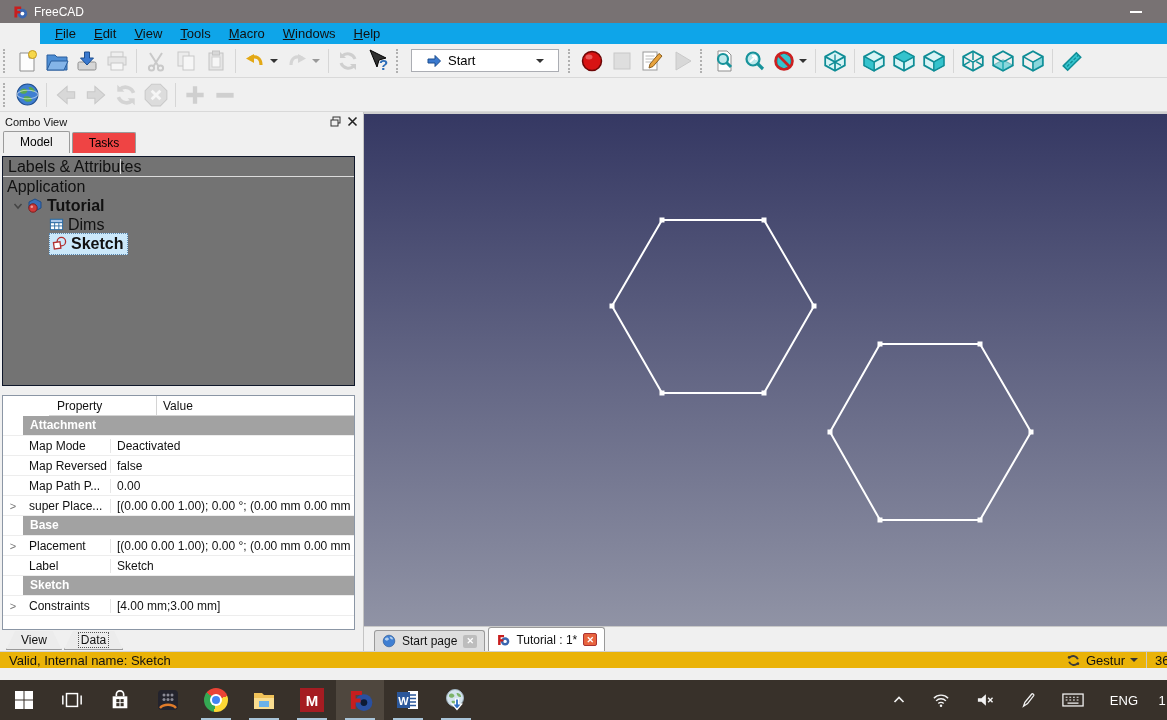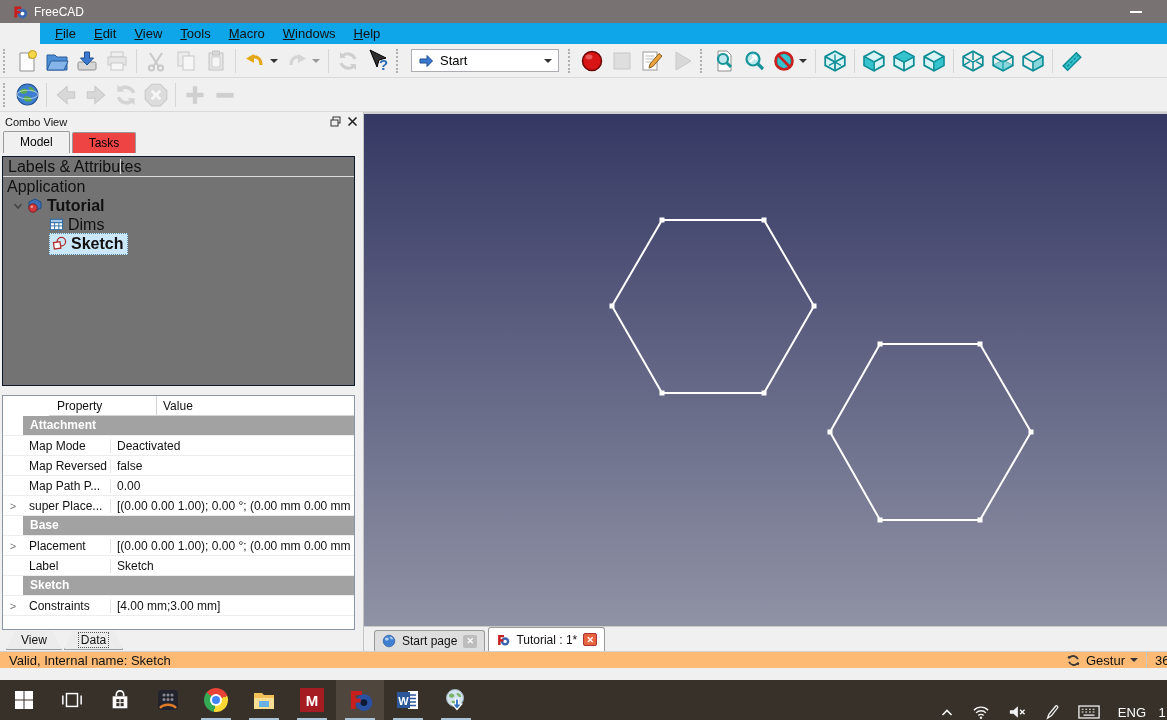--- a/index.html
+++ b/index.html
@@ -23,21 +23,21 @@
   .tb1 { top:44px; } .tb2 { top:78px; }
   .grip { width:5px; height:24px; border-left:2px dotted #b0b0b0; margin:0 4px 0 3px; }
   .sep { width:1px; height:24px; background:#d6d6d6; margin:0 4px; }
   .tb-btn { width:30px; height:28px; display:flex; align-items:center; justify-content:center; border-radius:3px; }
   .tb-btn svg { display:block; }
   .dis { opacity:.45; filter:grayscale(1); }
   .dd-arrow { width:0; height:0; border-left:4px solid transparent; border-right:4px solid transparent;
     border-top:4px solid #333; margin:0 4px 0 0; }
   .dd-arrow.dis2 { border-top-color:#999; }
   .wb-combo { width:148px; height:23px; background:#fff; border:1px solid #abadb3;
-    display:flex; align-items:center; gap:6px; padding:0 6px; margin:0 6px; }
+    display:flex; align-items:center; gap:6px; padding:0 14px; margin:0 6px; }
   .wb-combo .spring { flex:1; }
   
   .dock { position:absolute; top:112px; left:0; width:364px; bottom:69px; background:#f0f0f0;
     border-right:1px solid #c4c4c4; }
   .dock-title { height:19px; display:flex; align-items:center; padding:0 5px; font-size:11px; color:#111; }
   .dock-title .spring { flex:1; }
   .dock-title svg { display:block; margin-left:6px; }
   .panel-tabs { height:22px; display:flex; align-items:flex-end; padding-left:3px; position:relative; }
   .ptab { font-size:12px; padding:3px 16px; border:1px solid #9b9b9b; border-bottom:none;
     border-radius:2px 2px 0 0; background:#ef4444; margin-right:2px; position:relative; }
@@ -76,40 +76,40 @@
   .canvas svg { position:absolute; inset:0; width:100%; height:100%; }
   .mdi-bar { position:absolute; left:0; right:0; bottom:0; height:25px; background:#f0f0f0;
     border-top:1px solid #c9c9c9; display:flex; align-items:flex-end; padding-left:10px; gap:3px; }
   .mdi-tab { height:21px; display:flex; align-items:center; gap:6px; padding:0 7px; font-size:12px;
     border:1px solid #9a9a9a; border-bottom:none; border-radius:3px 3px 0 0; background:#dedede; color:#111; }
   .mdi-tab.active { background:#fff; height:24px; }
   .close-box { width:14px; height:13px; border-radius:2px; background:#bdbdbd; color:#fff;
     font-size:9px; line-height:13px; text-align:center; font-weight:bold; }
   .close-box.red { background:#e8643e; border:1px solid #a33; }
   
-  .statusbar { position:absolute; left:0; right:0; top:651px; height:17px; background:#fdba74;
+  .statusbar { position:absolute; left:0; right:0; top:651px; height:17px; background:#eab308;
     border-top:1px solid #d2d2d2; display:flex; align-items:center; padding:0 0 0 9px; font-size:13px;
     color:#111; overflow:hidden; }
   .statusbar .spring { flex:1; }
   .nav-style { display:flex; align-items:center; gap:5px; }
   .vline { width:1px; height:18px; background:#c9c9c9; margin:0 8px; }
   .clip-num { width:12px; overflow:hidden; white-space:nowrap; }
   
   .taskbar { position:absolute; left:0; right:0; bottom:0; height:40px; background:#38312a;
     display:flex; align-items:stretch; overflow:hidden; }
   .tk-btn { width:48px; display:flex; align-items:center; justify-content:center; position:relative; }
   .tk-btn.active-app { background:#4f473e; }
   .run-ind { position:absolute; bottom:0; left:9px; right:9px; height:2px; background:#a9c4d8; }
   .chrome-ball { width:24px; height:24px; border-radius:50%; position:relative;
     background:conic-gradient(from -50deg, #ea4335 0 120deg, #fdd835 120deg 240deg, #34a853 240deg 360deg); }
   .chrome-ball::before { content:""; position:absolute; inset:6px; background:#fff; border-radius:50%; }
   .chrome-ball::after { content:""; position:absolute; inset:8px; background:#4285f4; border-radius:50%; }
   .m-app { width:24px; height:24px; background:#a51c22; color:#fff; font-weight:bold; font-size:15px;
     display:flex; align-items:center; justify-content:center; }
-  .tray { margin-left:auto; display:flex; align-items:flex-end; gap:0; }
+  .tray { margin-left:auto; display:flex; align-items:center; gap:8px; }
   .tray-item { padding:0 9px; display:flex; align-items:center; justify-content:center; color:#f2f2f2; }
   .lang { font-size:13px; color:#fff; }
 </style>
 </head>
 <body>
 
 <div class="screen">
 
   <div class="titlebar">
     <svg width="16" height="16" viewBox="0 0 20 20">

